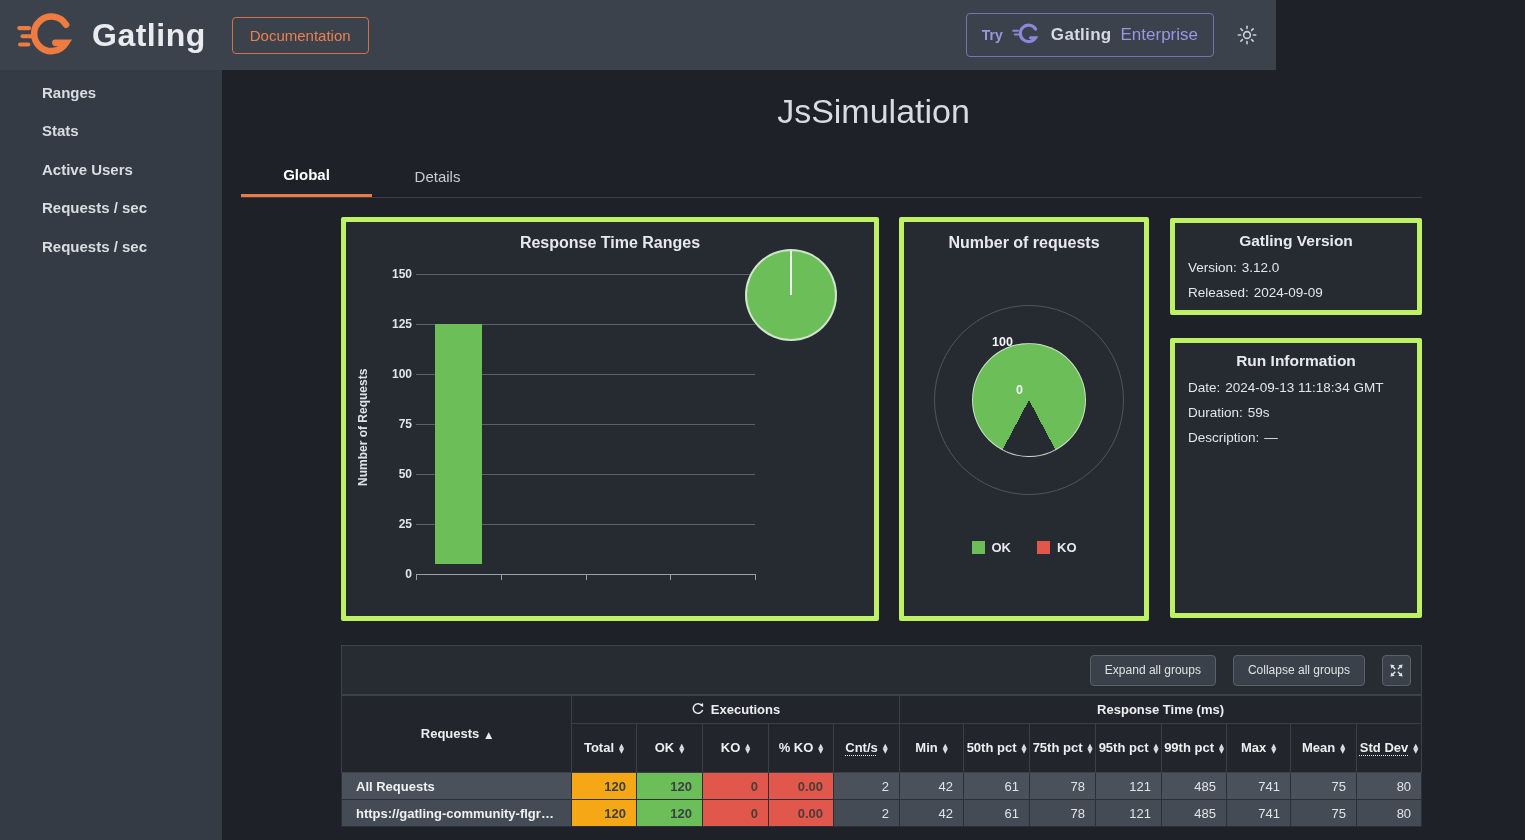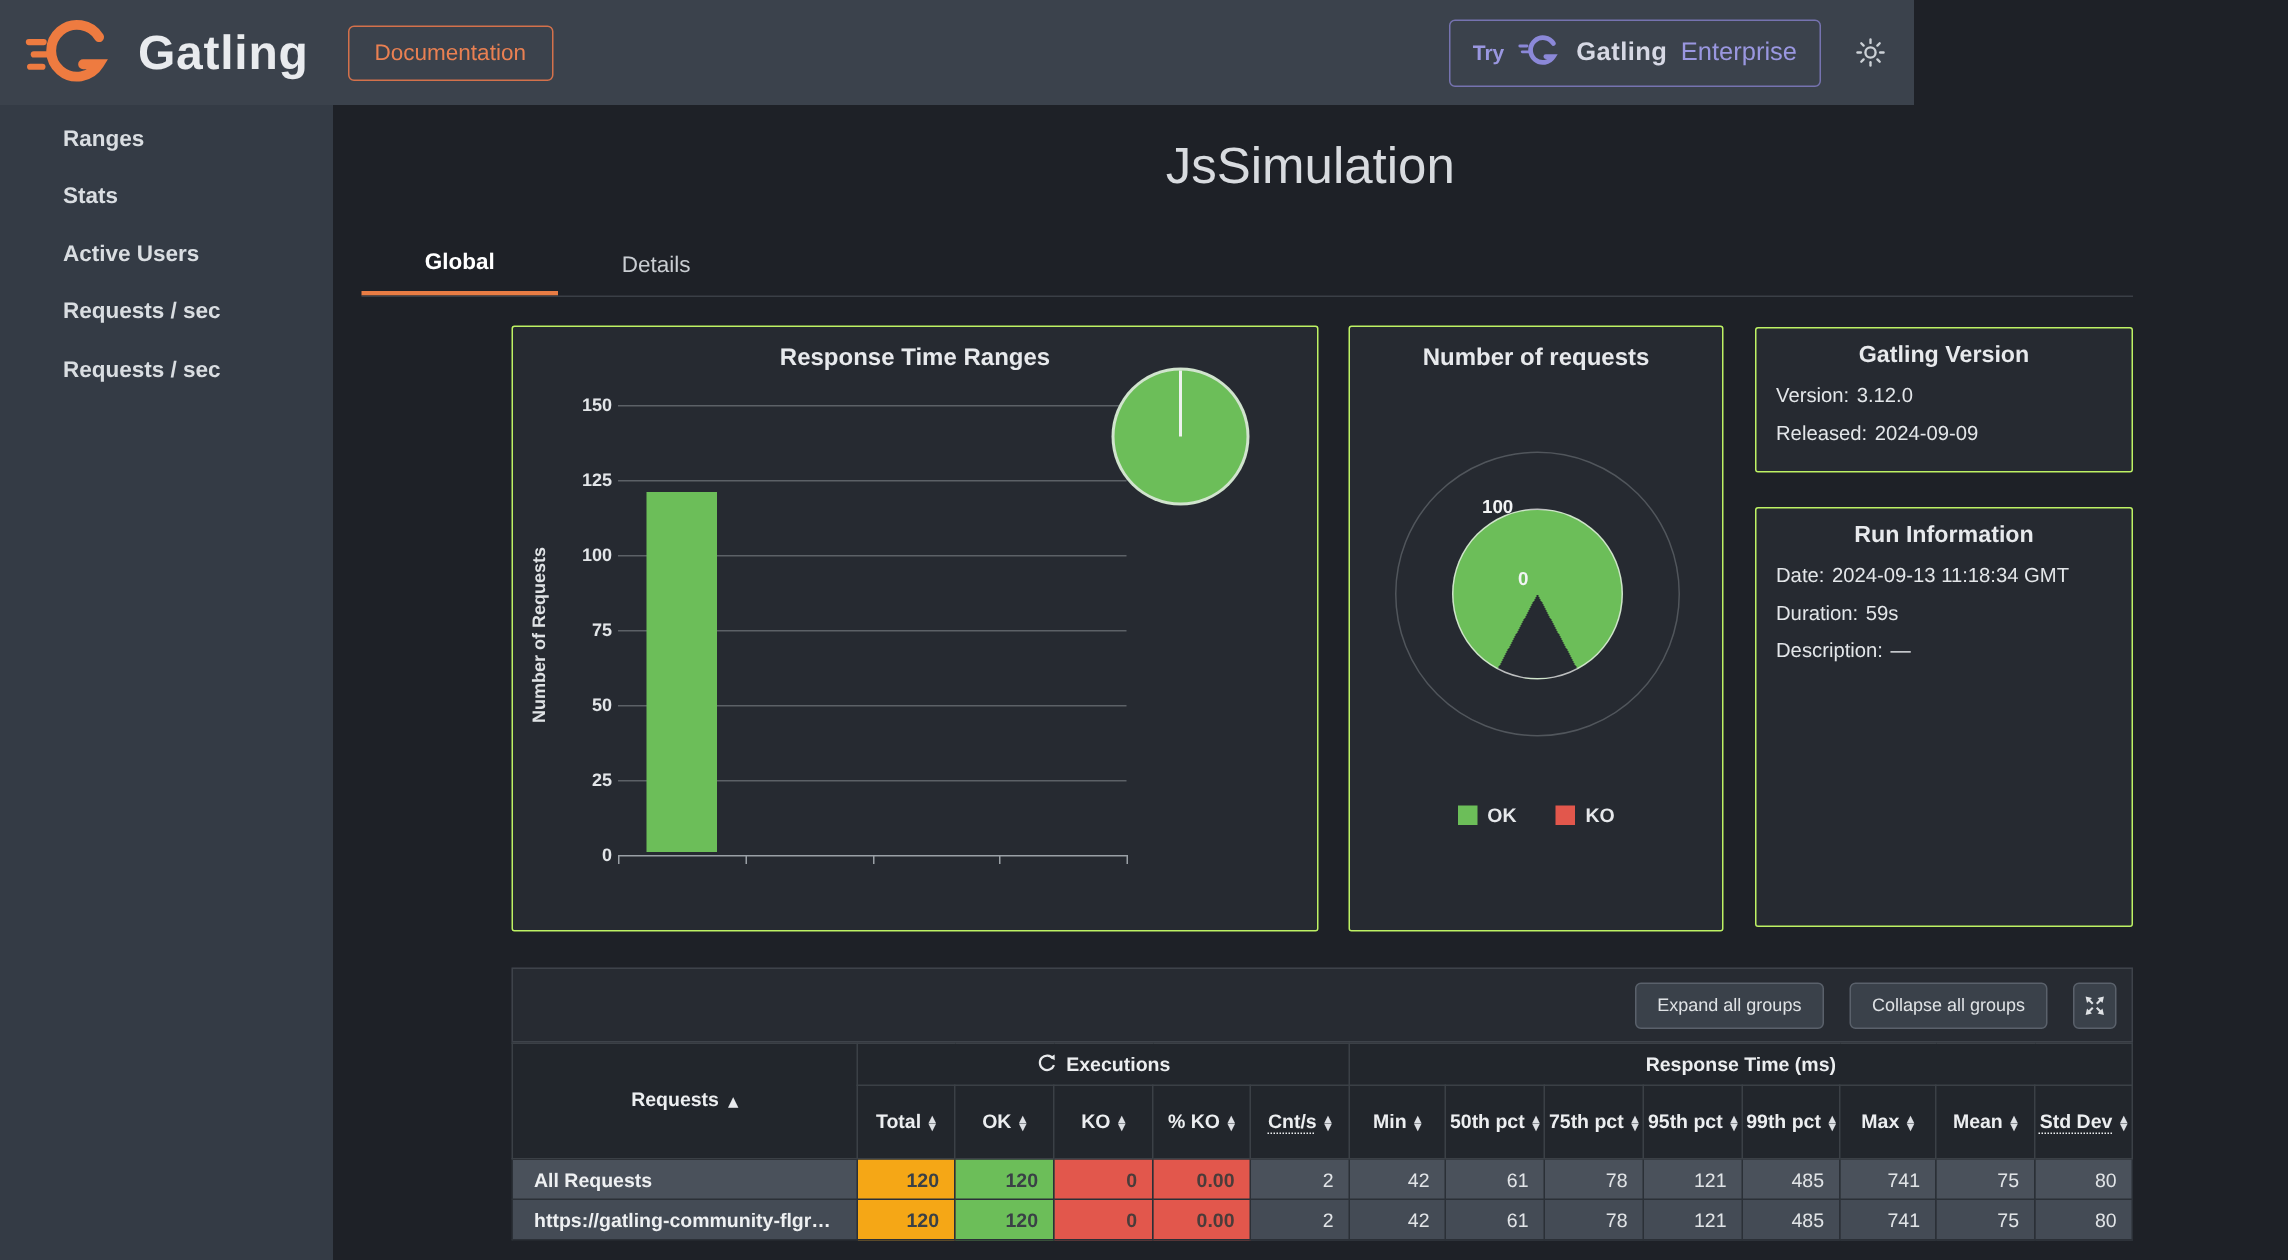--- a/index.html
+++ b/index.html
@@ -32,21 +32,21 @@
   .main { position:absolute; left:222px; top:70px; width:1303px; height:770px; }
   .page-title { position:absolute; top:22px; left:0; width:100%; text-align:center;
                 font-size:34px; font-weight:400; color:#d8dbdf; }
   .tabs { position:absolute; top:85px; left:19px; display:flex; }
   .tab { width:131px; height:42px; display:flex; align-items:center; justify-content:center;
          font-size:15px; cursor:pointer; }
   .tab.active { color:#ffffff; font-weight:bold; border-bottom:3px solid #e87c44; }
   .tab:not(.active) { color:#c9cdd2; }
   .tab-baseline { position:absolute; top:127px; left:19px; width:1181px; height:1px; background:#3a3f46; }
 
-  .panel { position:absolute; background:#262a31; border:1px solid #bef264; border-radius:2px; }
+  .panel { position:absolute; background:#262a31; border:5px solid #bef264; border-radius:2px; }
   .panel-title { width:100%; text-align:center; font-size:16px; font-weight:bold; color:#e7e9ec; margin-top:12px; }
 
   
   .p-rtr { left:119px; top:147px; width:538px; height:404px; }
   .ylab { position:absolute; left:10px; top:105px; height:200px; writing-mode:vertical-rl;
           transform:rotate(180deg); font-size:12px; font-weight:bold; color:#dfe2e5; text-align:center; }
   .gridline { position:absolute; left:70px; width:339px; height:1px; background:#5c6167; }
   .axisline { position:absolute; left:70px; top:352px; width:340px; height:1px; background:#9aa0a6; }
   .xtick { position:absolute; top:352px; width:1px; height:6px; background:#9aa0a6; }
   .ytick { position:absolute; left:28px; width:38px; text-align:right; font-size:12px;

